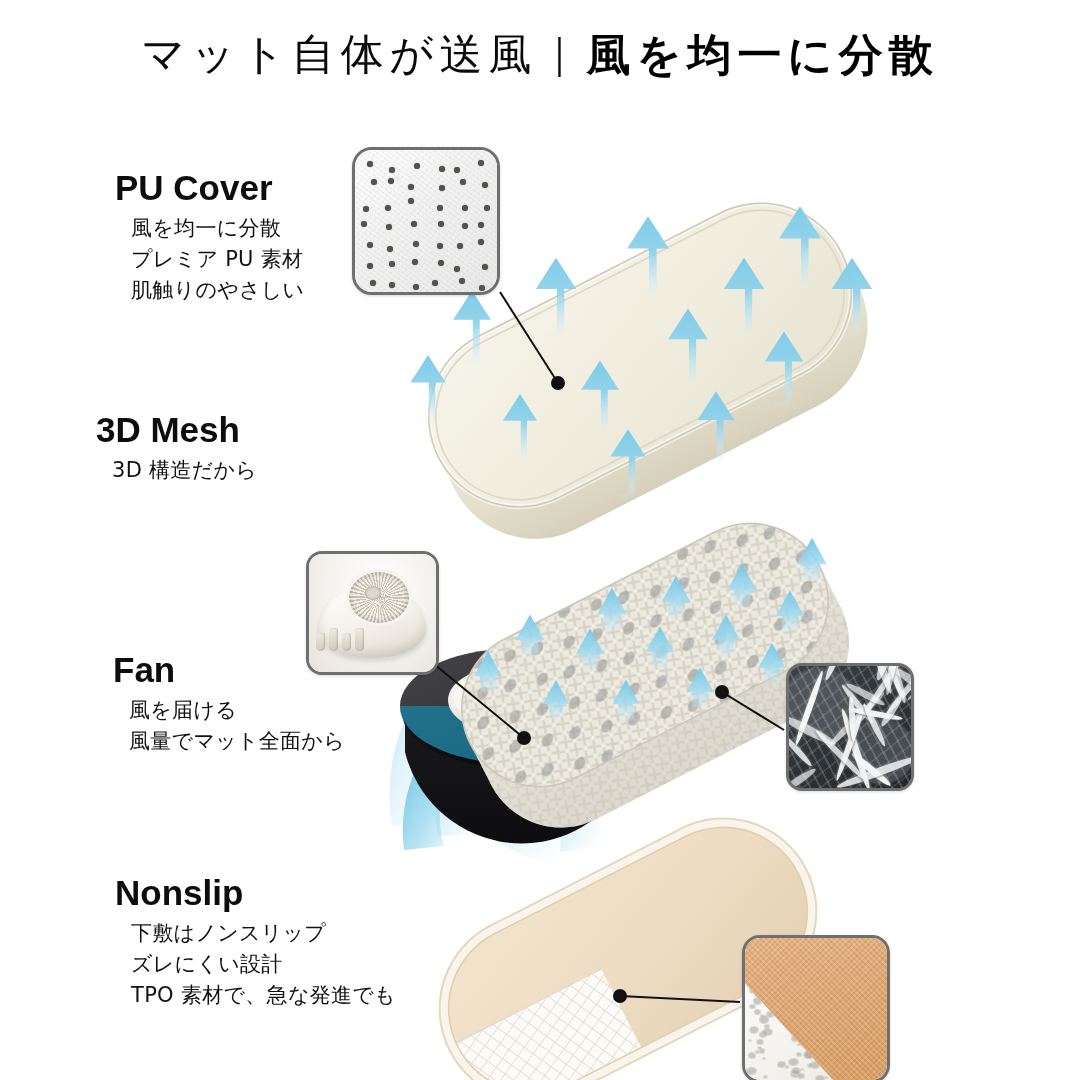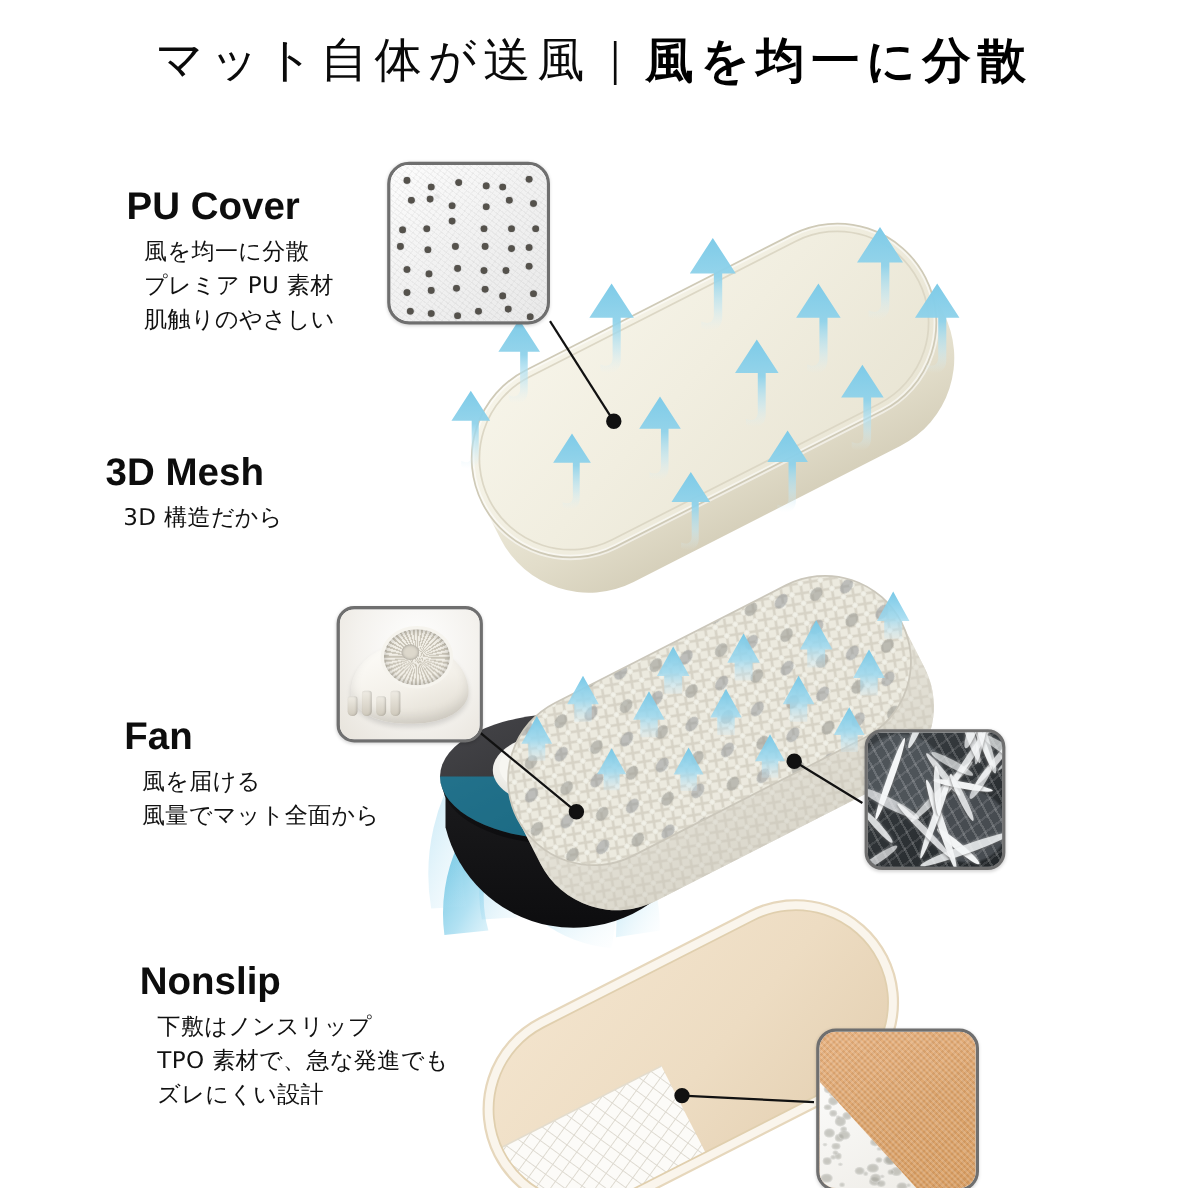--- a/index.html
+++ b/index.html
@@ -41,21 +41,21 @@
   .feature .desc{
     font-family:"DejaVu Sans","Liberation Sans",sans-serif;
     font-size:21px; font-weight:400; color:#111;
     line-height:1.48; padding-left:16px; letter-spacing:0.3px;
   }
   .feature .desc div{ white-space:nowrap; }
 
   #feat-pu    { left:115px; top:170px; }
   #feat-mesh  { left:96px; top:412px; }
   #feat-fan   { left:113px; top:652px; }
-  #feat-nonslip{ left:127px; top:875px; }
+  #feat-nonslip{ left:115px; top:875px; }
 
   
   .swatch{
     position:absolute;
     border:3px solid #6f6f6f;
     border-radius:18px;
     overflow:hidden;
     background:#fff;
     box-shadow:0 1px 3px rgba(0,0,0,.16);
   }
@@ -590,16 +590,16 @@
   <div class="desc">
     <div>風を届ける</div>
     <div>風量でマット全面から</div>
   </div>
 </div>
 
 <div class="feature" id="feat-nonslip">
   <h2>Nonslip</h2>
   <div class="desc">
     <div>下敷はノンスリップ</div>
+    <div>ズレにくい設計</div>
     <div>TPO 素材で、急な発進でも</div>
-    <div>ズレにくい設計</div>
   </div>
 </div>
 
 </body></html>

